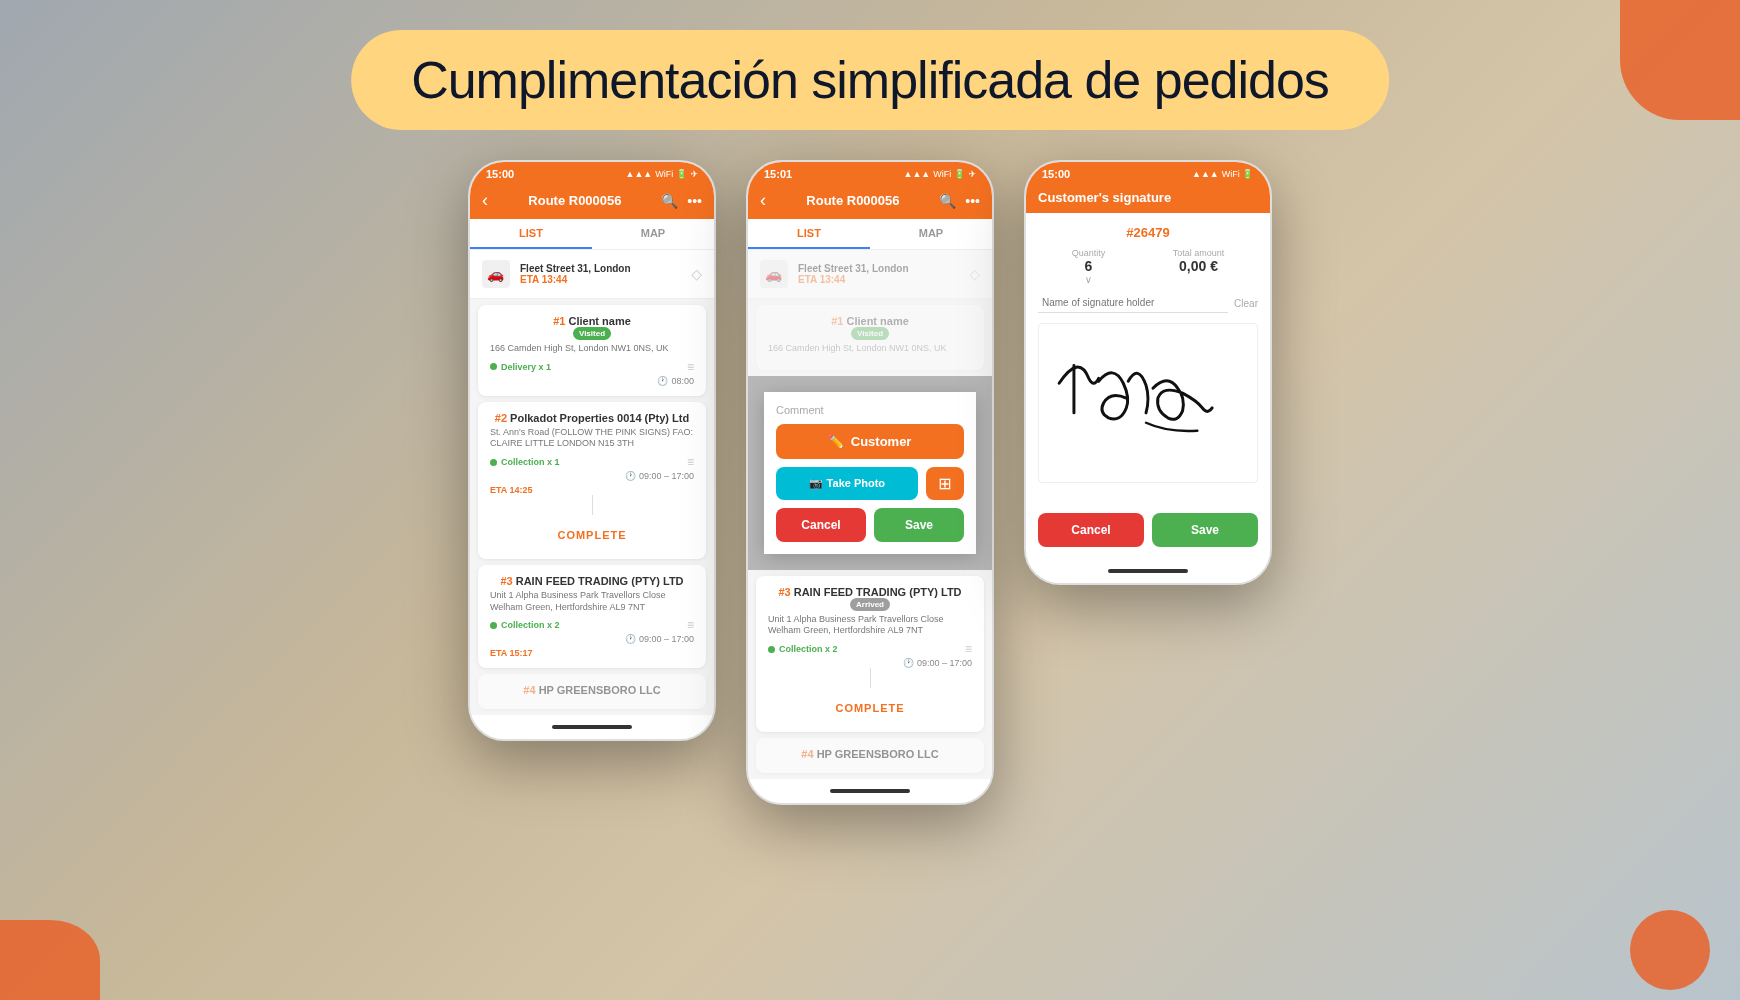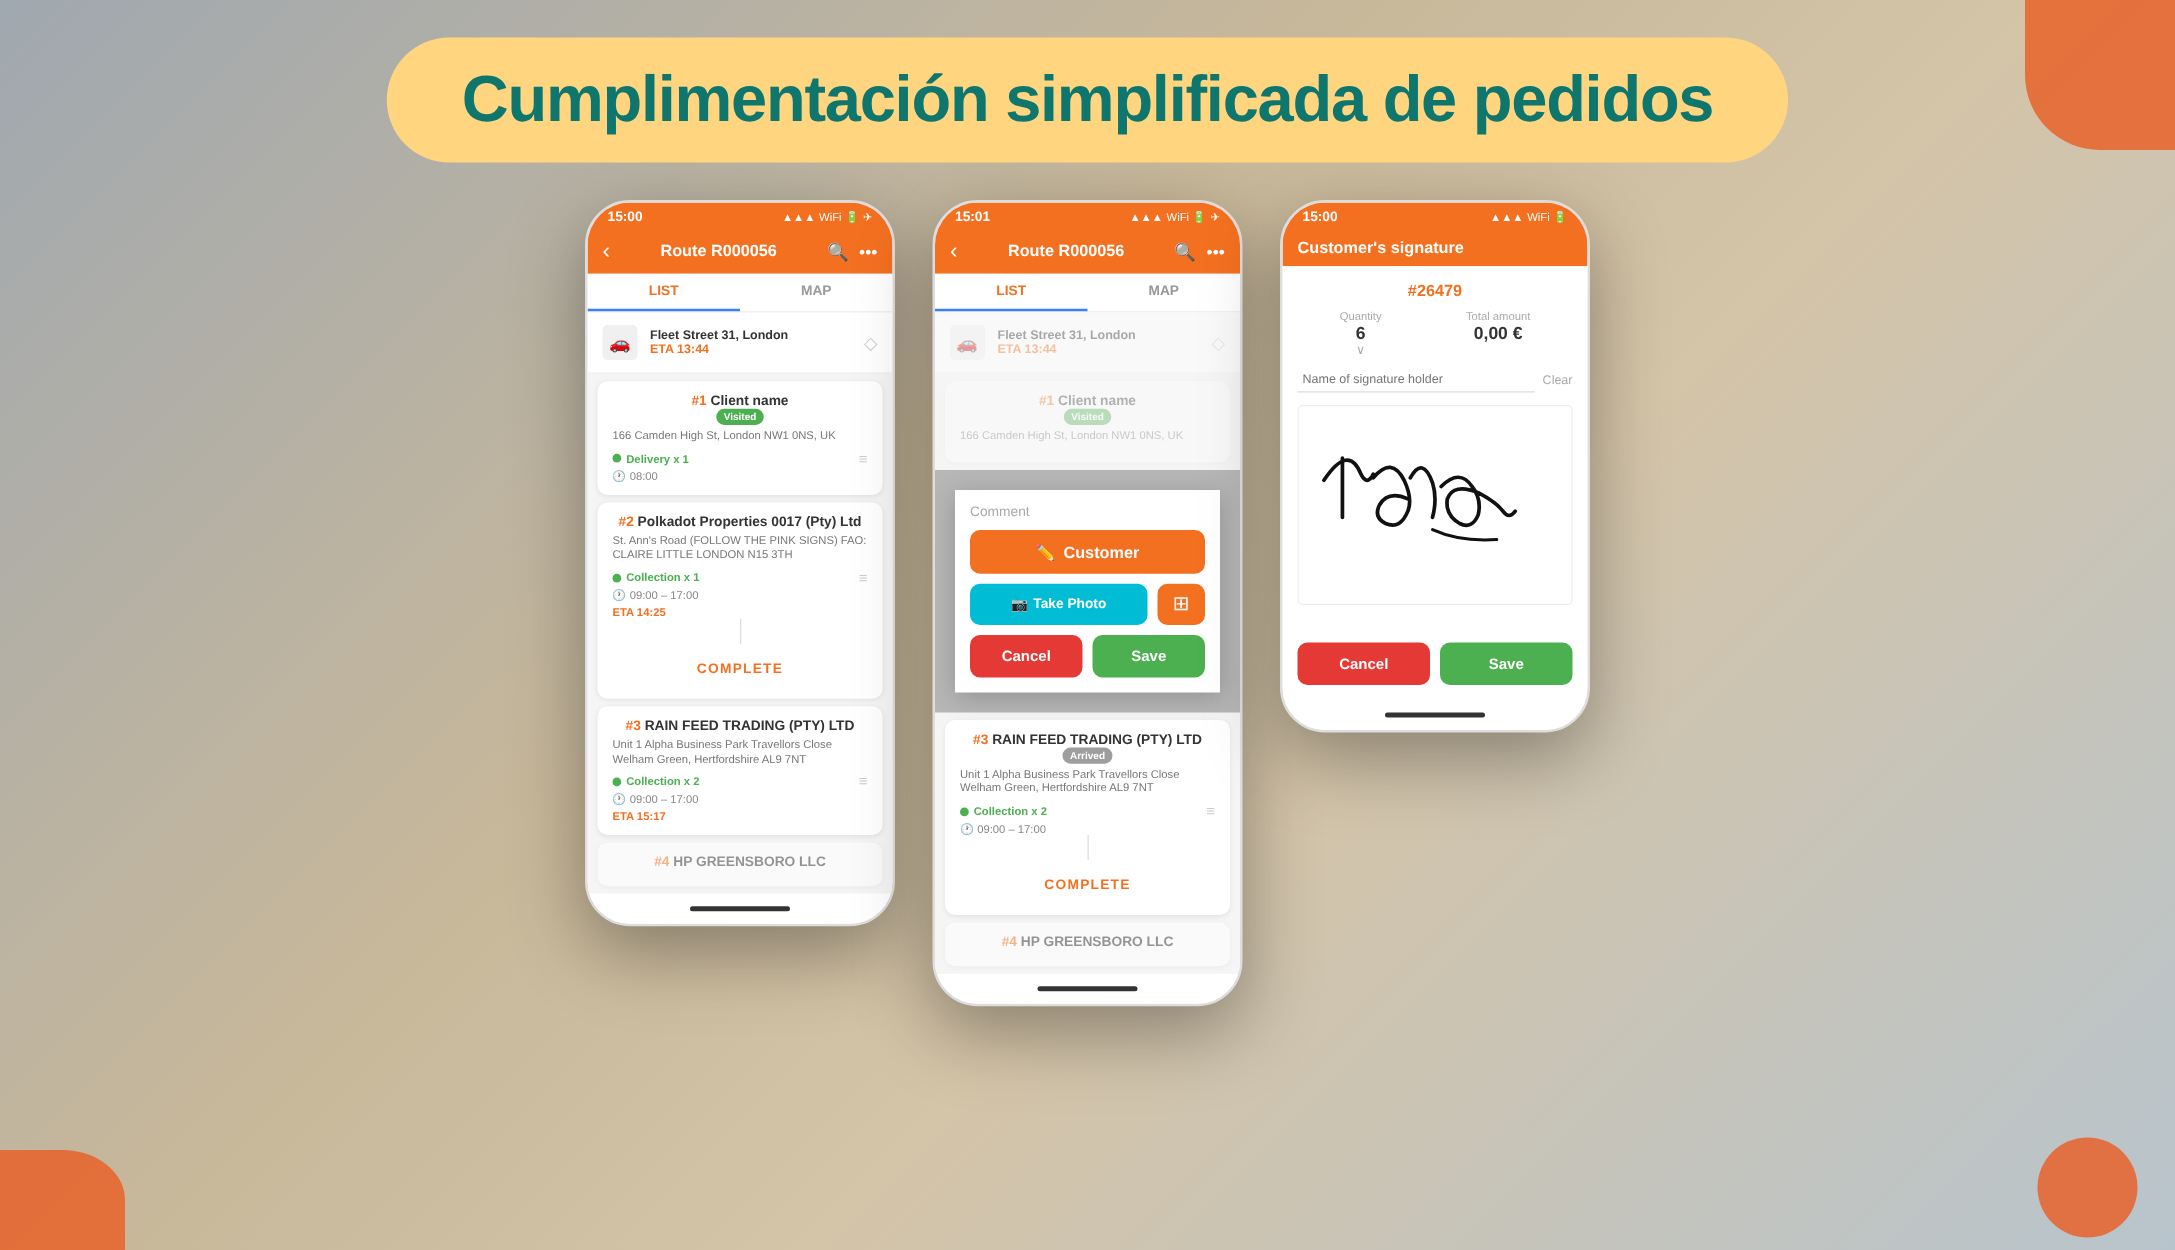--- a/index.html
+++ b/index.html
@@ -54,22 +54,22 @@
       left: 50%;
       transform: translateX(-50%);
       background: #ffd580;
       border-radius: 50px;
       padding: 20px 60px;
       z-index: 10;
       white-space: nowrap;
     }
     .title-banner h1 {
       font-size: 52px;
-      font-weight: 700;
-      color: #0f766e;
+      font-weight: 400;
+      color: #0f172a;
       letter-spacing: -1px;
     }
 
     
     .phones-container {
       position: absolute;
       top: 160px;
       left: 50%;
       transform: translateX(-50%);
       display: flex;
@@ -259,20 +259,21 @@
       flex-shrink: 0;
     }
     .stop-collection {
       font-size: 9px;
       color: #4caf50;
       font-weight: 600;
     }
     .stop-time {
       font-size: 9px;
       color: #888;
+      text-align: right;
     }
     .stop-eta {
       font-size: 9px;
       color: #f37020;
       font-weight: 700;
       margin-top: 4px;
     }
     .menu-icon {
       color: #ccc;
       font-size: 12px;
@@ -531,21 +532,21 @@
           <div class="dot-green"></div>
           <span class="stop-collection">Delivery x 1</span>
           <span class="menu-icon" style="margin-left:auto">≡</span>
         </div>
         <div class="stop-time">🕐 08:00</div>
       </div>
 
       <div class="stop-card">
         <div class="stop-header">
           <span class="stop-title">
-            <span class="num">#2 </span><span>Polkadot Properties 0017 (Pty) Ltd</span>
+            <span class="num">#2 </span><span>Polkadot Properties 0014 (Pty) Ltd</span>
           </span>
         </div>
         <div class="stop-address">St. Ann's Road (FOLLOW THE PINK SIGNS) FAO: CLAIRE LITTLE LONDON N15 3TH</div>
         <div class="stop-meta">
           <div class="dot-green"></div>
           <span class="stop-collection">Collection x 1</span>
           <span class="menu-icon" style="margin-left:auto">≡</span>
         </div>
         <div class="stop-time">🕐 09:00 – 17:00</div>
         <div class="stop-eta">ETA 14:25</div>

